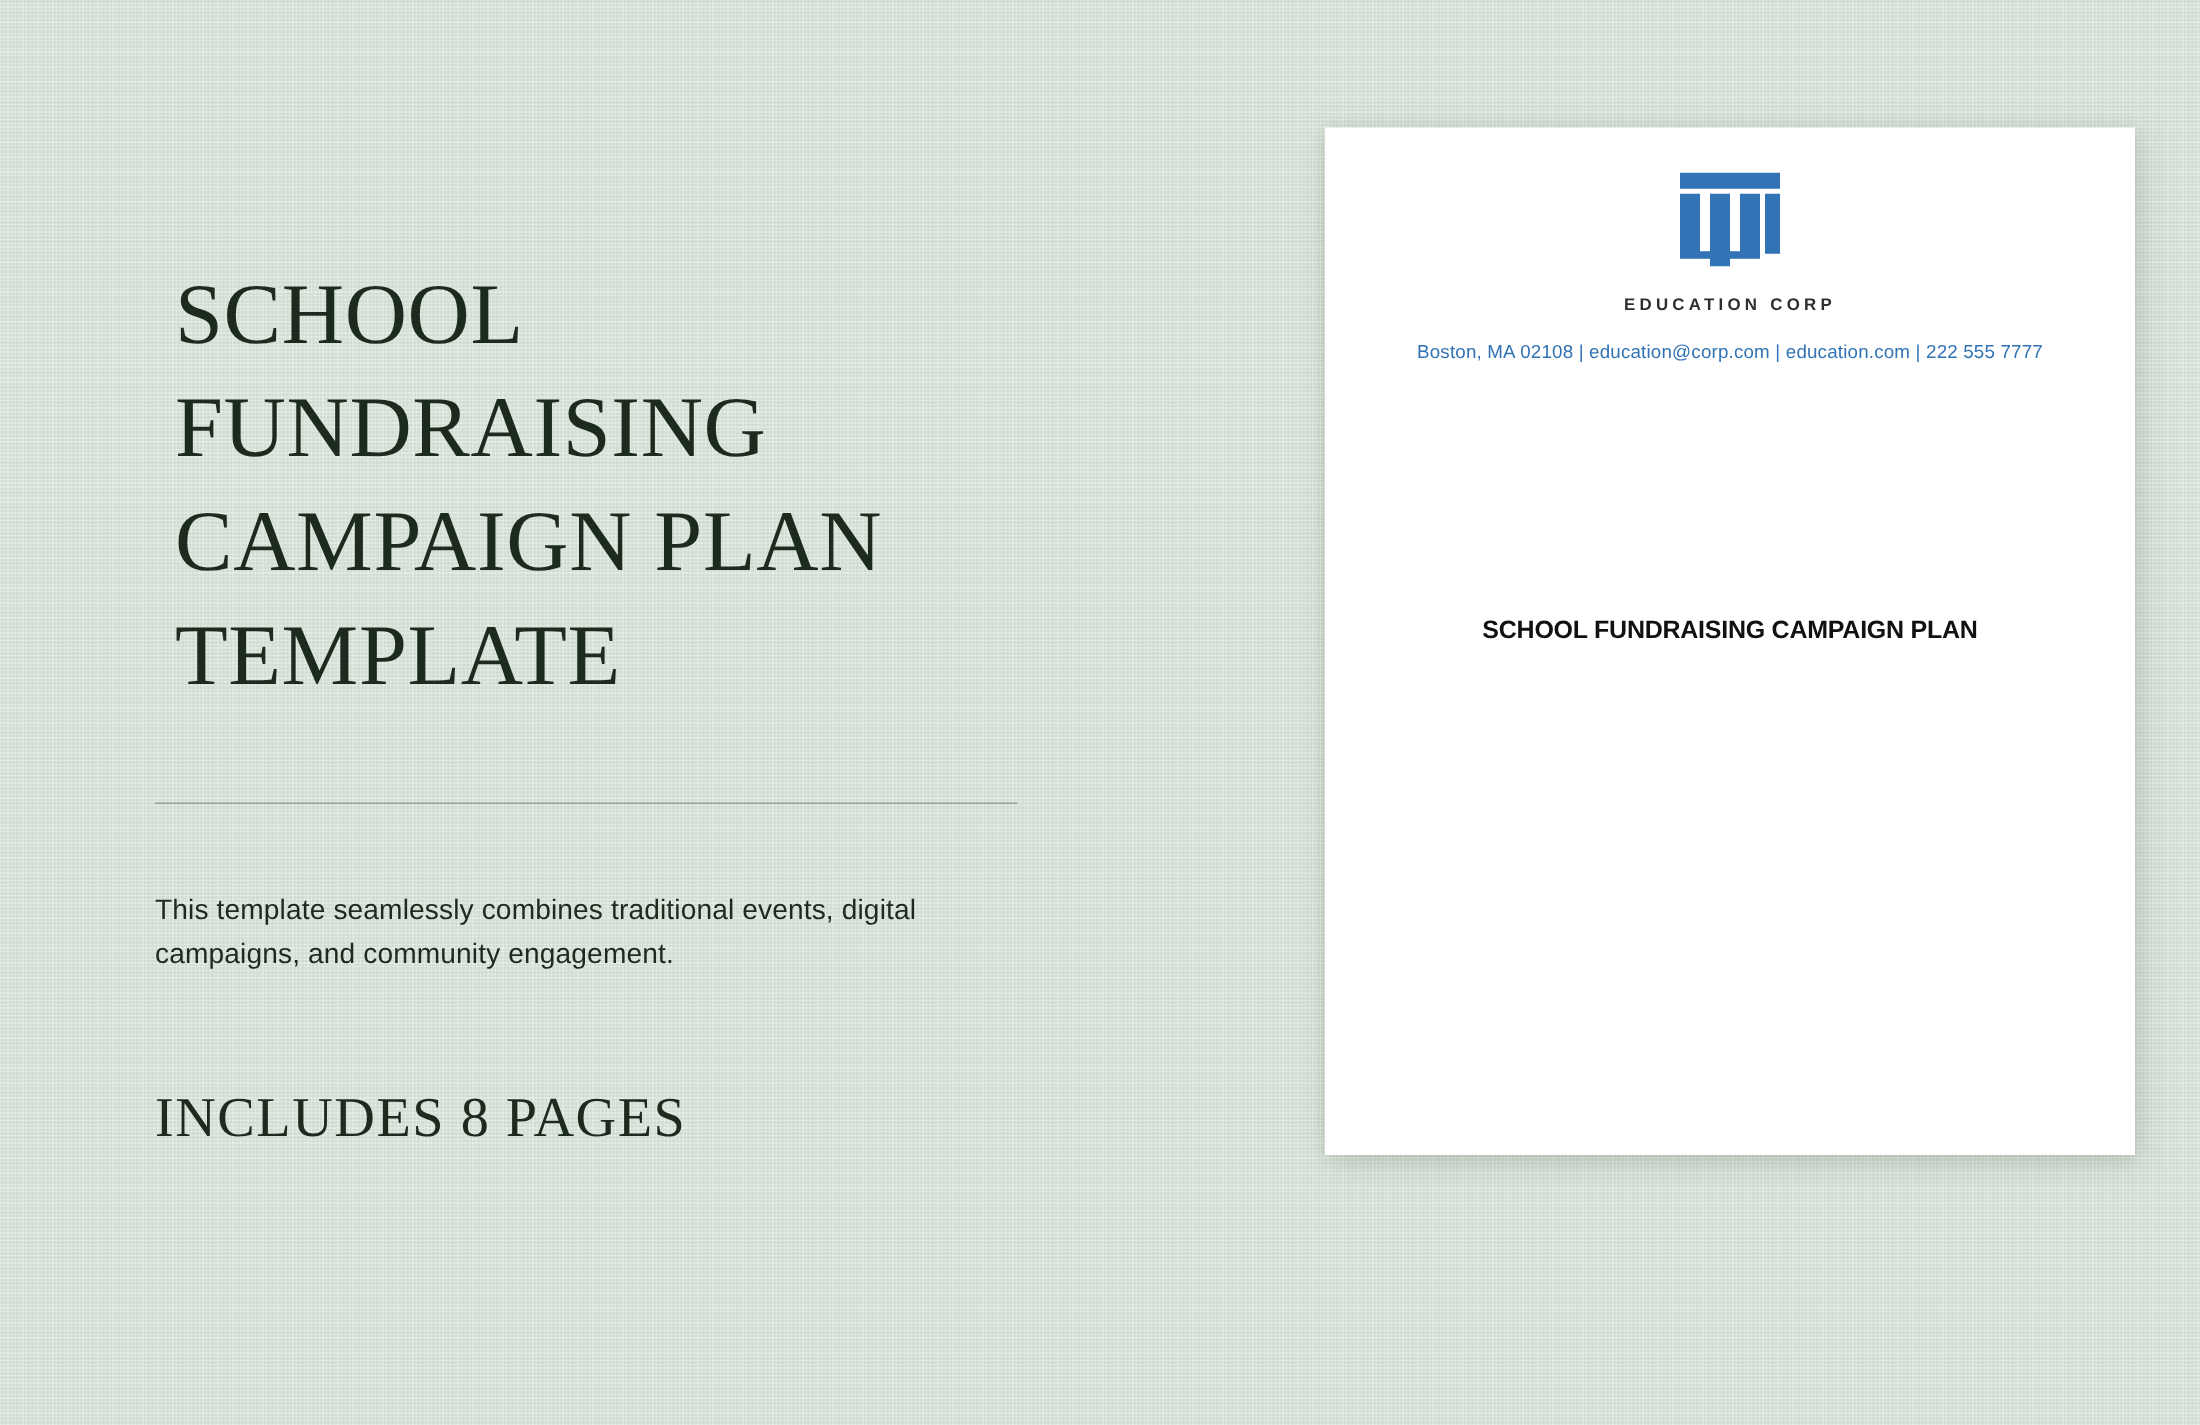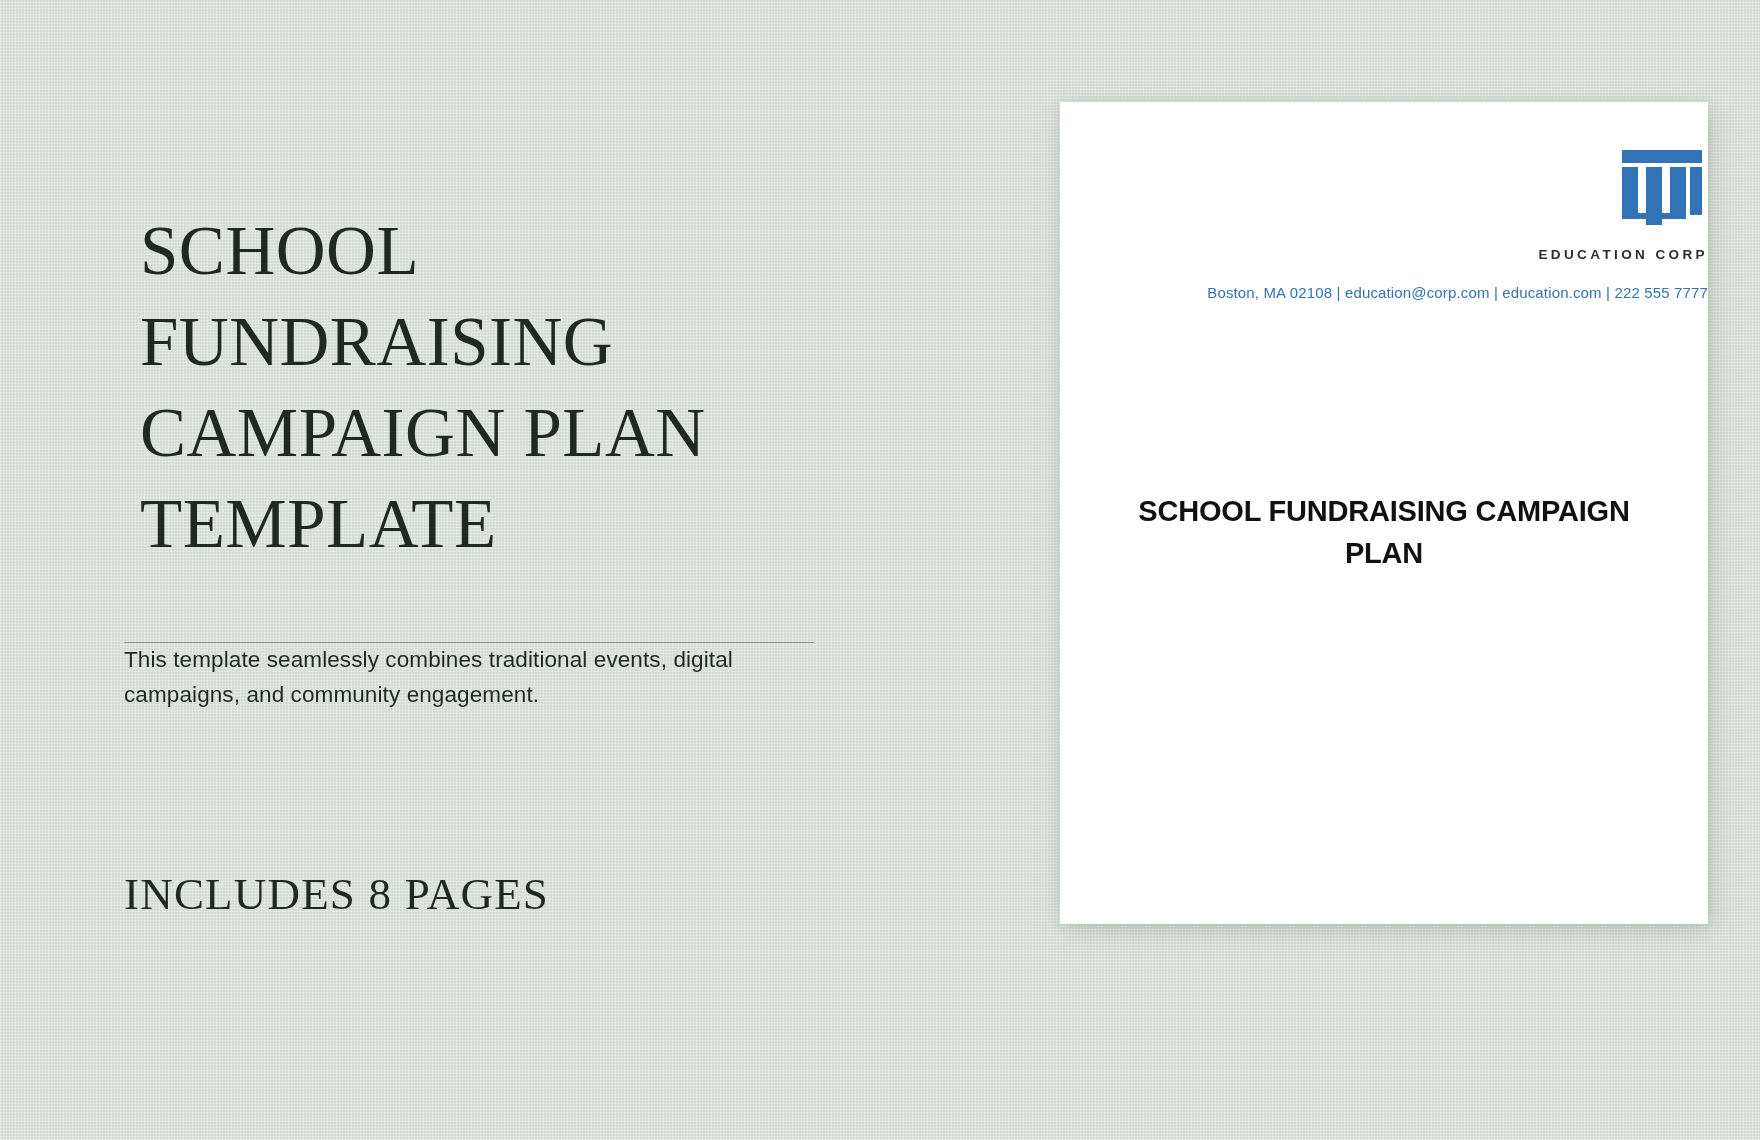--- a/index.html
+++ b/index.html
@@ -43,20 +43,21 @@
     font-weight: normal;
   }
   .promo-rule {
     margin-top: 72px;
     width: 690px;
     height: 1px;
     background: #6f7d6f;
     opacity: 0.75;
   }
   .promo-desc {
+    margin-top: 68px;
     width: 660px;
     font-family: "Liberation Sans", sans-serif;
     font-size: 22.5px;
     line-height: 1.55;
     color: #1d2a1e;
     letter-spacing: 0.1px;
   }
   .promo-pages {
     position: absolute;
     left: 0;
@@ -81,22 +82,22 @@
     position: absolute;
     left: 1060px;
     top: 102px;
     width: 648px;
     height: 822px;
     background: #ffffff;
     box-shadow: 0 2px 10px rgba(40,60,42,0.10);
   }
 
   .doc-header {
-    padding-top: 48px;
-    text-align: right;
+    padding-top: 36px;
+    text-align: center;
   }
   .logo-mark {
     display: inline-block;
     width: 92px;
     height: 82px;
     position: relative;
   }
   .logo-mark svg { display: block; }
 
   .logo-name {
@@ -116,21 +117,21 @@
 
   .doc-title {
     margin: 0;
     padding: 0 60px;
     position: absolute;
     top: 388px;
     left: 0;
     right: 0;
     text-align: center;
     box-sizing: border-box;
-    font-size: 29px;
+    font-size: 20px;
     line-height: 1.45;
     font-weight: bold;
     letter-spacing: -0.2px;
     color: #111111;
   }
 
   .prepared-wrap {
     position: absolute;
     top: 668px;
     left: 0;

